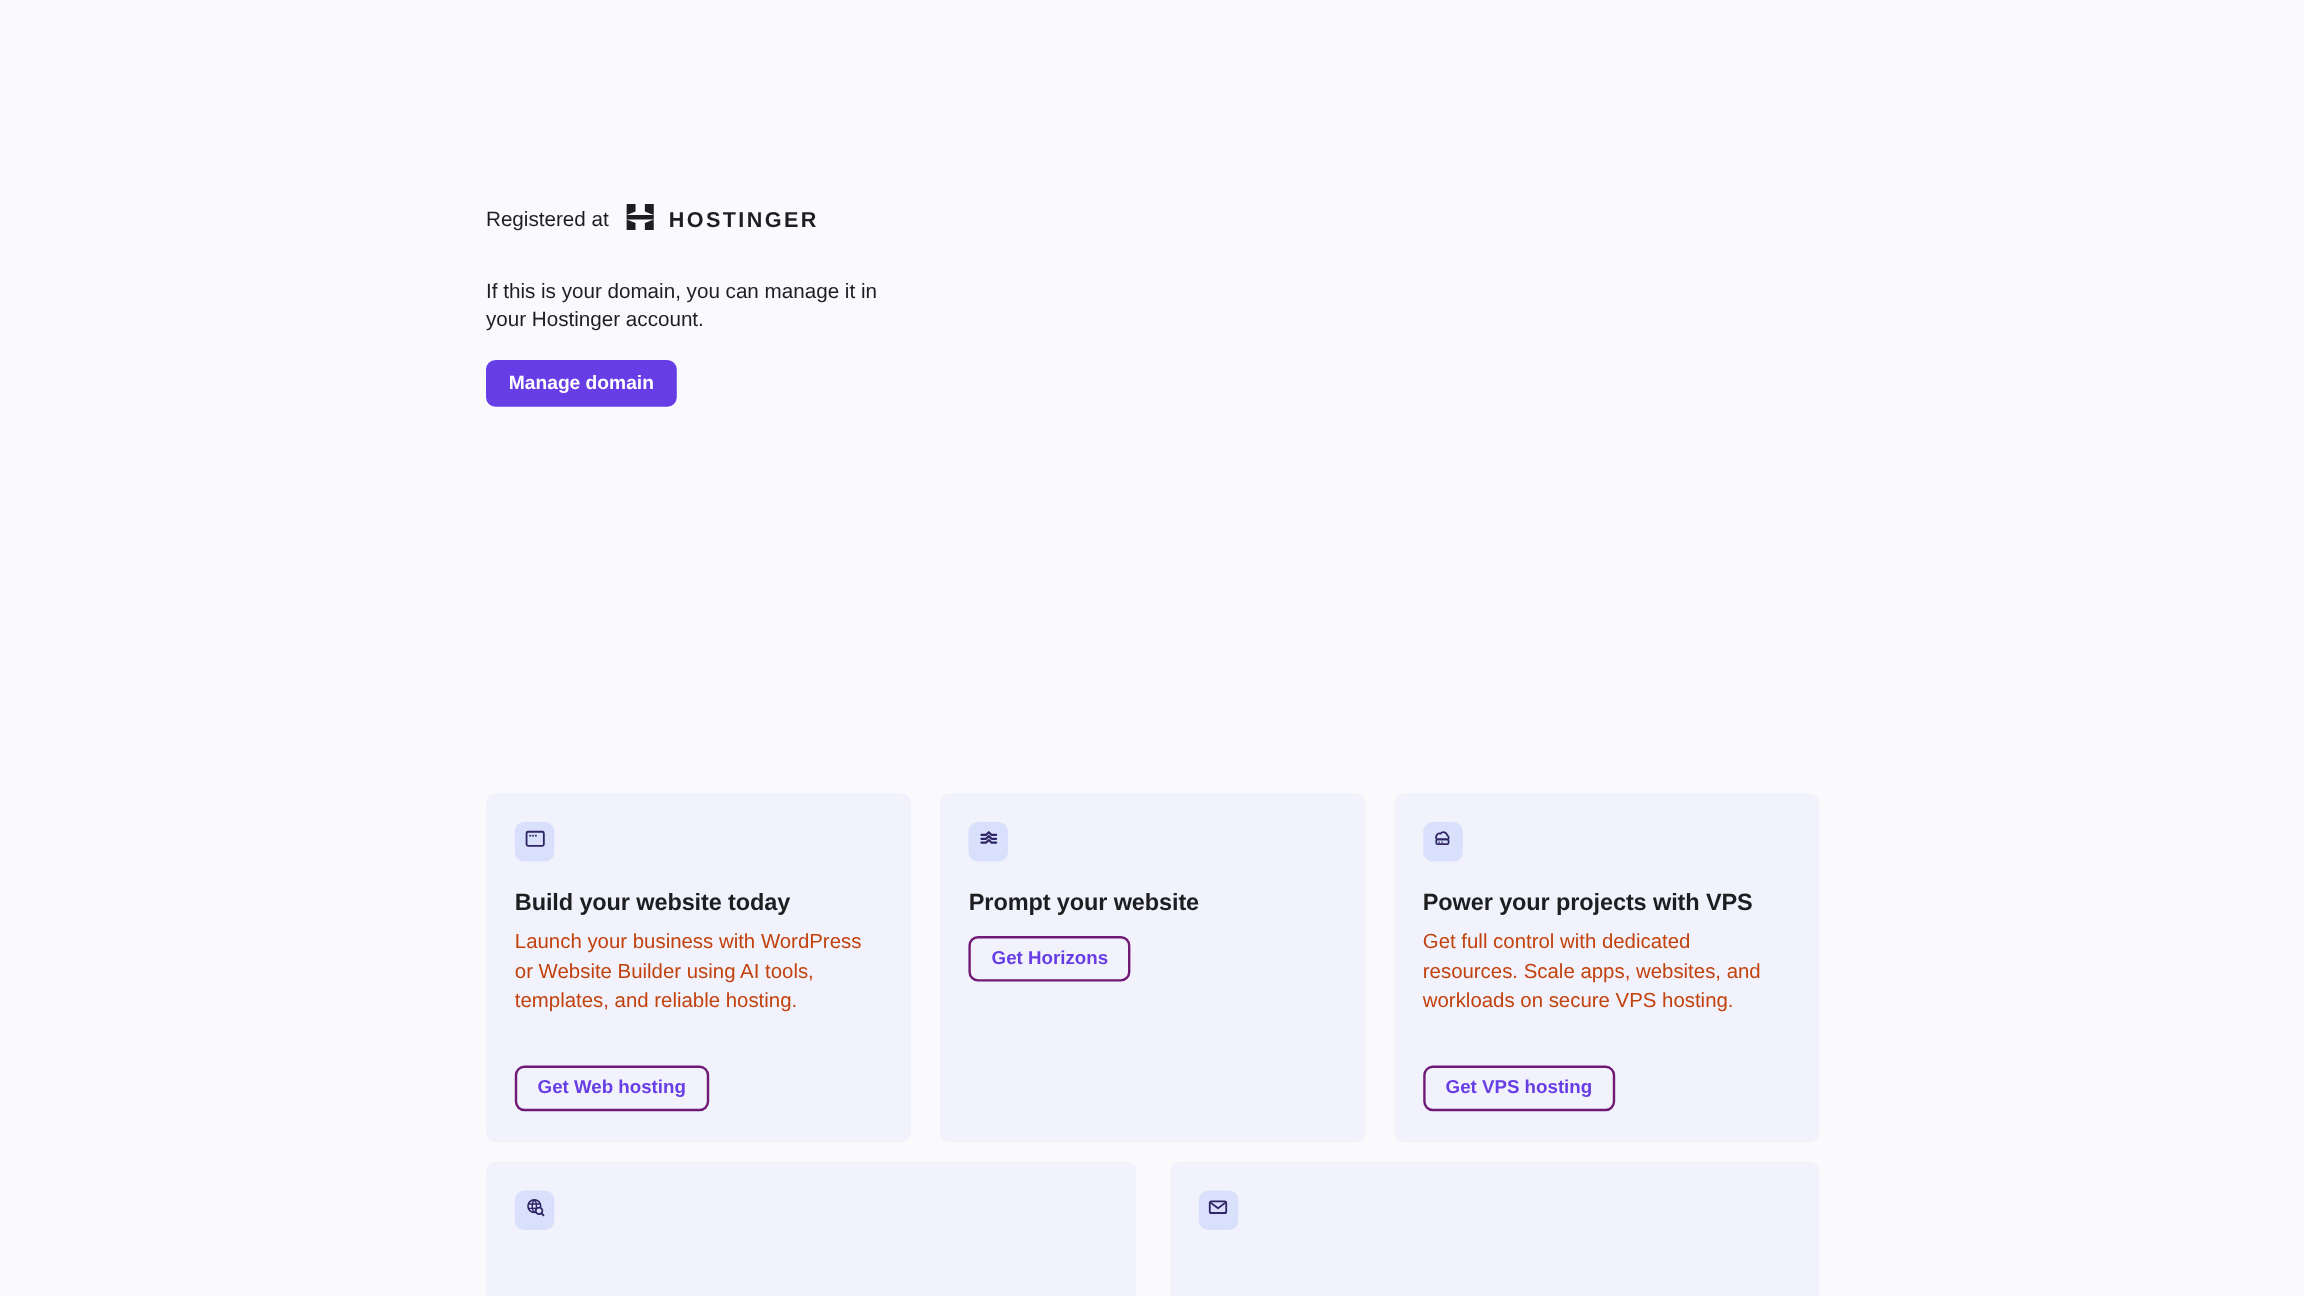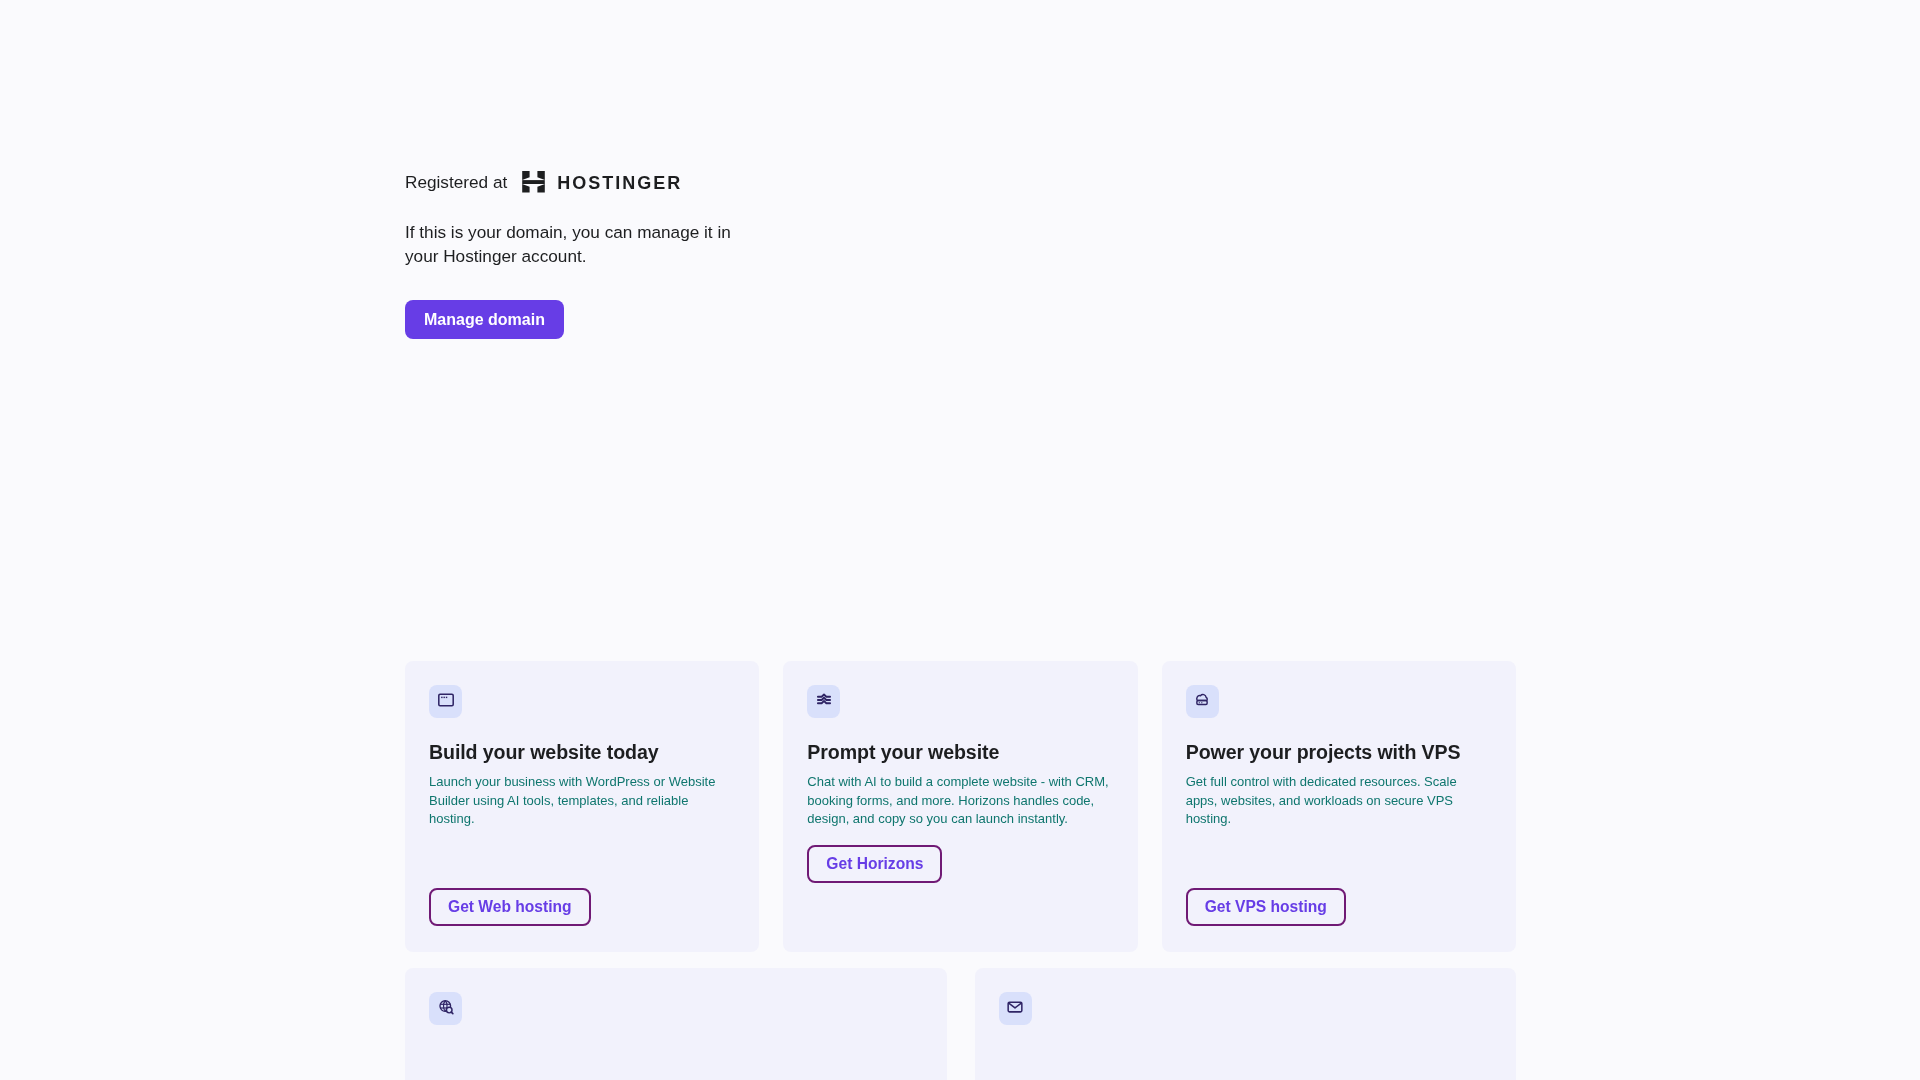--- a/index.html
+++ b/index.html
@@ -53,21 +53,21 @@
 
   .hostinger-word {
     font-size: 18px;
     font-weight: 700;
     letter-spacing: 2.0px;
     color: #1D1E20;
     line-height: 1;
   }
 
   .registrar-desc {
-    margin-top: 22px;
+    margin-top: 32px;
     font-size: 17.2px;
     line-height: 1.42;
     color: #1D1E20;
     max-width: 345px;
   }
 
   
   .btn-primary {
     position: absolute;
     left: 405px;
@@ -147,23 +147,23 @@
     margin-top: 22px;
     font-size: 19.6px;
     font-weight: 700;
     color: #1D1E20;
     line-height: 1.25;
     letter-spacing: -0.1px;
   }
 
   .card-body {
     margin-top: 9px;
-    font-size: 13px;
+    font-size: 17px;
     line-height: 1.42;
-    color: #0f766e;
+    color: #c2410c;
   }
 
   .btn-outline {
     margin-top: auto;
     align-self: flex-start;
     display: inline-flex;
     align-items: center;
     justify-content: center;
     height: 38px;
     padding: 0 17px;
@@ -232,21 +232,20 @@
       <div class="icon-tile">
         <span>
           <svg width="18" height="18" viewBox="0 0 20 20" fill="none" aria-hidden="true">
             <path d="M3.2 6.4 L7.4 6.4 L10 3.9 L12.6 6.4 L16.8 6.4" stroke="#2F2465" stroke-width="2" stroke-linecap="round" stroke-linejoin="round"></path>
             <path d="M3.2 10.0 L7.4 10.0 L10 7.5 L12.6 10.0 L16.8 10.0" stroke="#2F2465" stroke-width="2" stroke-linecap="round" stroke-linejoin="round"></path>
             <path d="M3.2 13.6 L7.4 13.6 L10 11.1 L12.6 13.6 L16.8 13.6" stroke="#2F2465" stroke-width="2" stroke-linecap="round" stroke-linejoin="round"></path>
           </svg>
         </span>
       </div>
       <div class="card-title">Prompt your website</div>
-      <div class="card-body">Chat with AI to build a complete website - with CRM, booking forms, and more. Horizons handles code, design, and copy so you can launch instantly.</div>
       <button class="btn-outline">Get Horizons</button>
     </div>
 
     <div class="card">
       <div class="icon-tile">
         <span>
           <svg width="18" height="18" viewBox="0 0 20 20" fill="none" aria-hidden="true">
             <path d="M5.0 10.6 A3.3 3.3 0 0 1 8.3 5.2 A3.6 3.6 0 0 1 14.6 7.0 A2.3 2.3 0 0 1 15.2 10.6 Z" stroke="#2F2465" stroke-width="1.6" stroke-linejoin="round"></path>
             <rect x="4.3" y="10.6" width="11.4" height="4.3" rx="1.3" stroke="#2F2465" stroke-width="1.6"></rect>
             <rect x="6.3" y="12.4" width="1.5" height="1.3" rx="0.5" fill="#2F2465"></rect>

